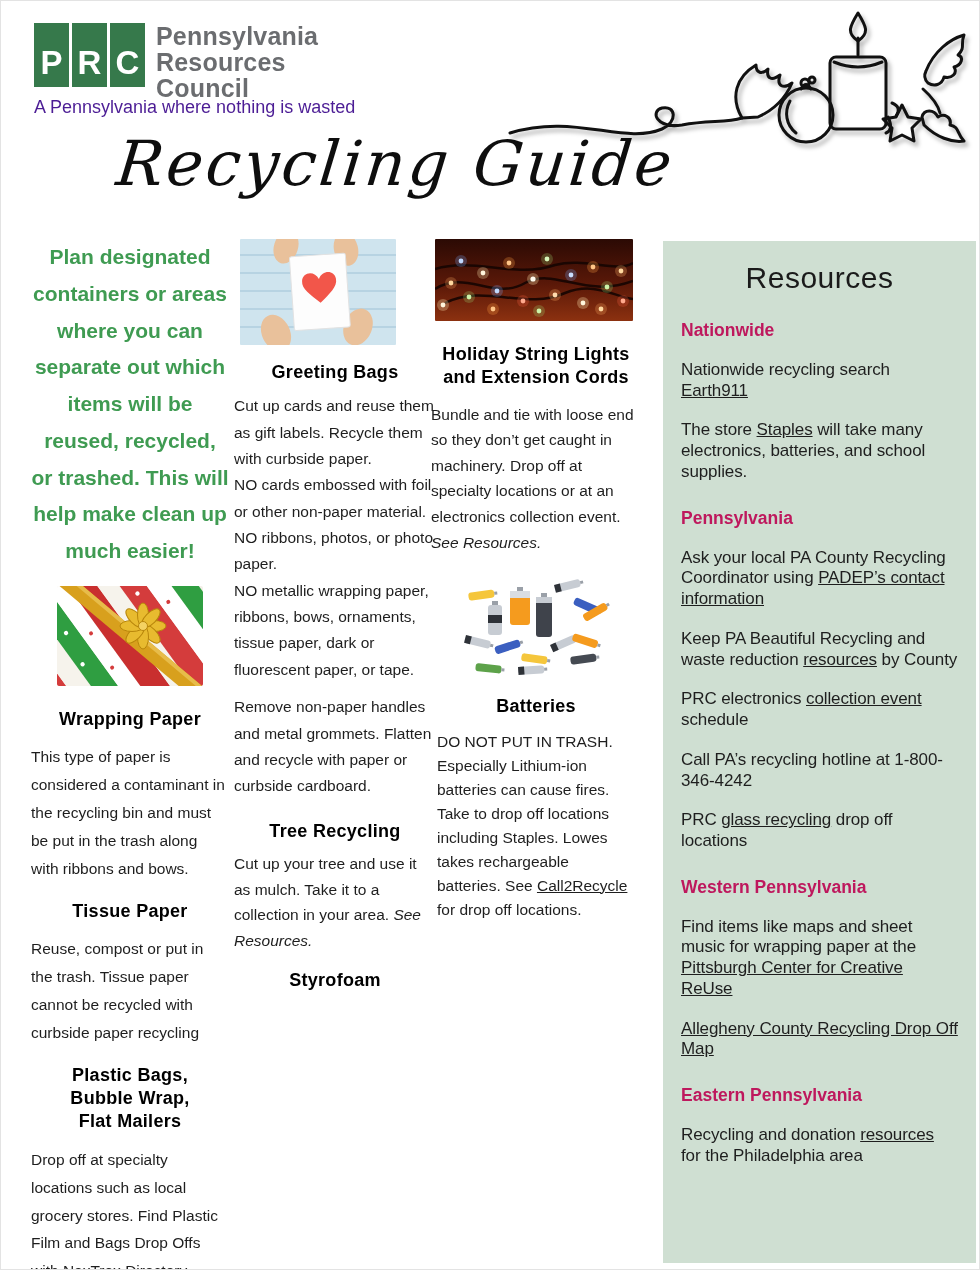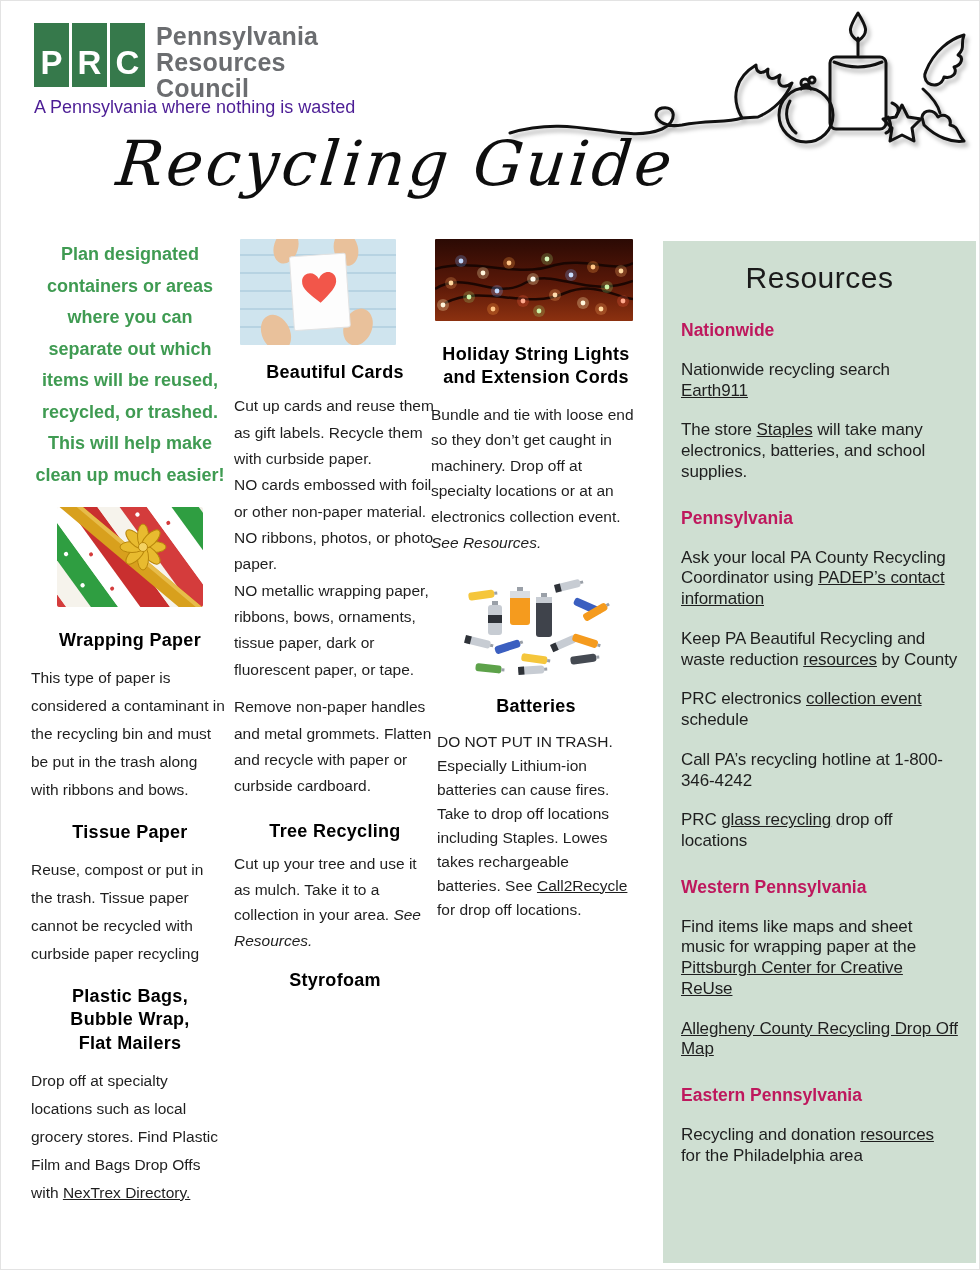--- a/index.html
+++ b/index.html
@@ -19,21 +19,21 @@
 
   .candle-art{position:absolute;left:503px;top:4px;width:468px;height:172px;
               filter:drop-shadow(3px 4px 2px rgba(0,0,0,0.30));}
 
   
   .col{position:absolute;top:238px;}
   .col1{left:30px;width:198px;}
   .col2{left:233px;width:202px;}
   .col3{left:430px;width:210px;}
 
-  .intro{color:#3f9b52;font-size:18px;line-height:1.75;text-align:center;font-weight:bold;}
+  .intro{color:#3f9b52;font-size:21px;line-height:1.75;text-align:center;font-weight:bold;}
 
   .h{font-size:18px;font-weight:bold;text-align:center;color:#000000;letter-spacing:0.3px;line-height:1.3;}
   .b{font-size:15.5px;color:#1e1e1e;}
   .lh-18{line-height:1.8;} .lh-17{line-height:1.7;} .lh-165{line-height:1.65;} .lh-155{line-height:1.55;}
   .prewrap{white-space:pre-line;}
   .lnk{color:inherit;text-decoration:underline;cursor:pointer;}
   i.seeres{font-style:italic;}
 
   .ph{display:block;border-radius:1px;}
   .img-c{margin:0 auto;}
@@ -165,21 +165,21 @@
         <ellipse cx="106" cy="10" rx="12" ry="17" transform="rotate(-14 106 10)"></ellipse>
         <ellipse cx="36" cy="94" rx="14" ry="19" transform="rotate(-26 36 94)"></ellipse>
         <ellipse cx="118" cy="88" rx="14" ry="19" transform="rotate(22 118 88)"></ellipse>
       </g>
       <g transform="rotate(-4 78 55)">
         <rect x="52" y="16" width="56" height="74" rx="2" fill="#fdfdfd" stroke="#e2e2e2"></rect>
         <path d="M80,40 C76,31 64,32 63,41 C62,49 70,55 80,64 C90,55 98,49 97,41 C96,32 84,31 80,40 Z" fill="#f2564a"></path>
       </g>
     </svg>
 
-    <h3 class="h" style="margin:16px 0 0;">Beautiful Cards</h3>
+    <h3 class="h" style="margin:16px 0 0;">Greeting Bags</h3>
     <p class="b lh-17 prewrap" style="margin:9px 0 0;">Cut up cards and reuse them as gift labels. Recycle them with curbside paper.
 NO cards embossed with foil or other non-paper material. NO ribbons, photos, or photo paper.
 NO metallic wrapping paper, ribbons, bows, ornaments, tissue paper, dark or fluorescent paper, or tape.</p>
 
     <p class="b lh-17" style="margin:11px 0 0;">Remove non-paper handles and metal grommets. Flatten and recycle with paper or curbside cardboard.</p>
 
     <h3 class="h" style="margin:20px 0 0;">Tree Recycling</h3>
     <p class="b lh-165" style="margin:8px 0 0;"><span>Cut up your tree and use it as mulch. Take it to a collection in your area. </span><i class="seeres">See Resources.</i></p>
 
     <h3 class="h" style="margin:16px 0 0;">Styrofoam</h3>

